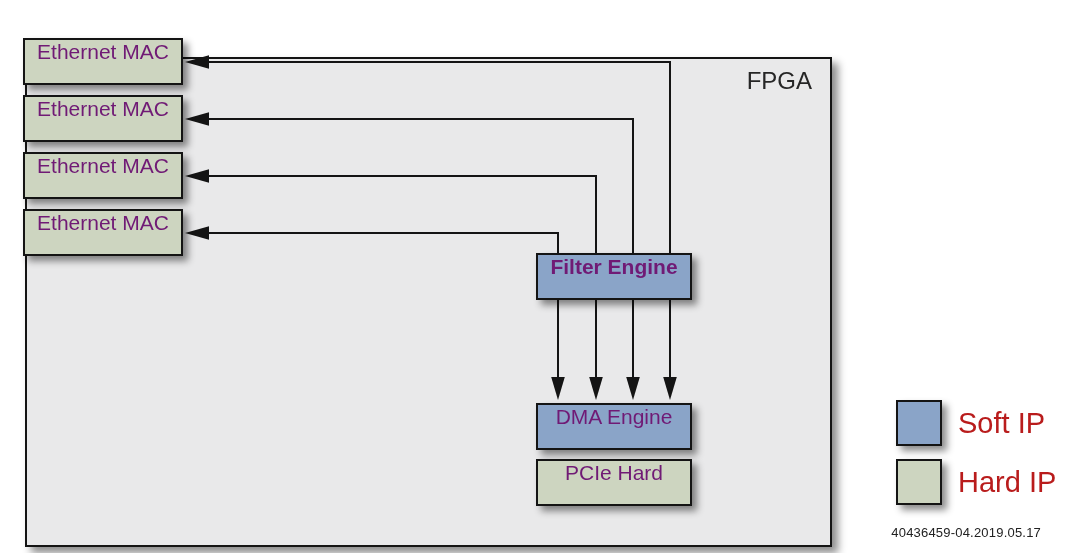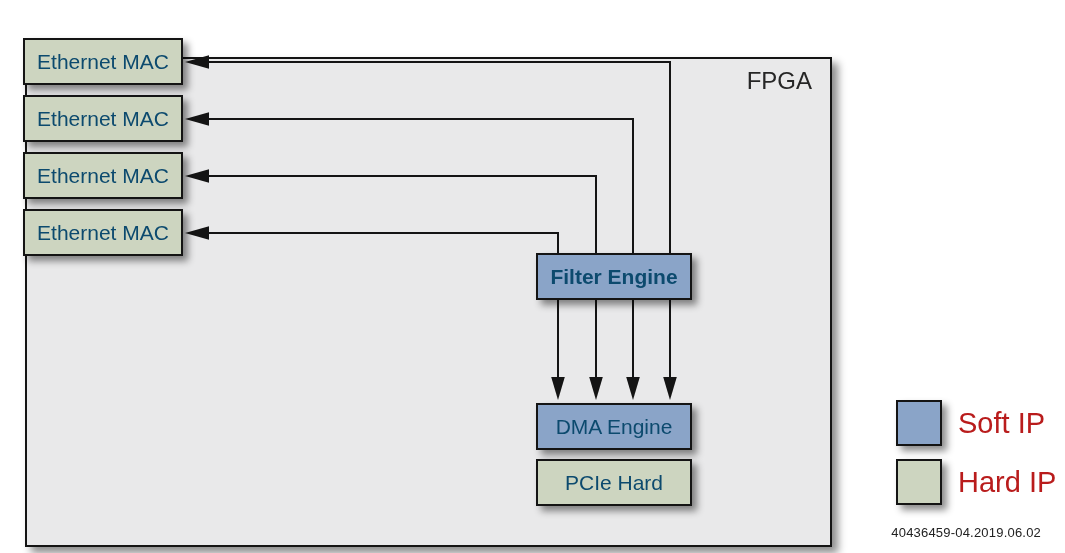--- a/index.html
+++ b/index.html
@@ -14,22 +14,22 @@
     z-index:1;
     margin-top:40px;
   }
   .fpga-label{
     position:absolute;top:8px;right:18px;font-size:24px;color:#262626;
   }
   .arrows{position:absolute;left:0;top:0;z-index:2;}
   .block{
     position:absolute;border:2px solid #141414;
     box-shadow:5px 5px 7px rgba(0,0,0,0.45);
-    display:flex;align-items:center;justify-content:center;
-    font-size:21px;color:#0c4a6e;z-index:3;white-space:nowrap;
+    display:flex;align-items:flex-start;justify-content:center;
+    font-size:21px;color:#701a75;z-index:3;white-space:nowrap;
   }
   .hard-ip{background:#cdd5c0;}
   .soft-ip{background:#8aa4c8;}
   .mac{left:23px;width:156px;height:43px;}
   .mac-1{top:38px;} .mac-2{top:95px;} .mac-3{top:152px;} .mac-4{top:209px;}
   .filter-engine{left:536px;top:253px;width:152px;height:43px;font-weight:bold;}
   .dma-engine{left:536px;top:403px;width:152px;height:43px;}
   .pcie-block{left:536px;top:459px;width:152px;height:43px;}
   .legend{position:absolute;left:896px;top:400px;z-index:3;}
   .legend-row{display:flex;align-items:center;margin-bottom:13px;height:46px;}
@@ -102,15 +102,15 @@
     <div class="legend-row">
       <div class="legend-swatch soft-ip"></div>
       <div class="legend-label">Soft IP</div>
     </div>
     <div class="legend-row">
       <div class="legend-swatch hard-ip"></div>
       <div class="legend-label">Hard IP</div>
     </div>
   </div>
 
-  <div class="doc-number">40436459-04.2019.06.02</div>
+  <div class="doc-number">40436459-04.2019.05.17</div>
 
 </div>
 
 </body></html>

